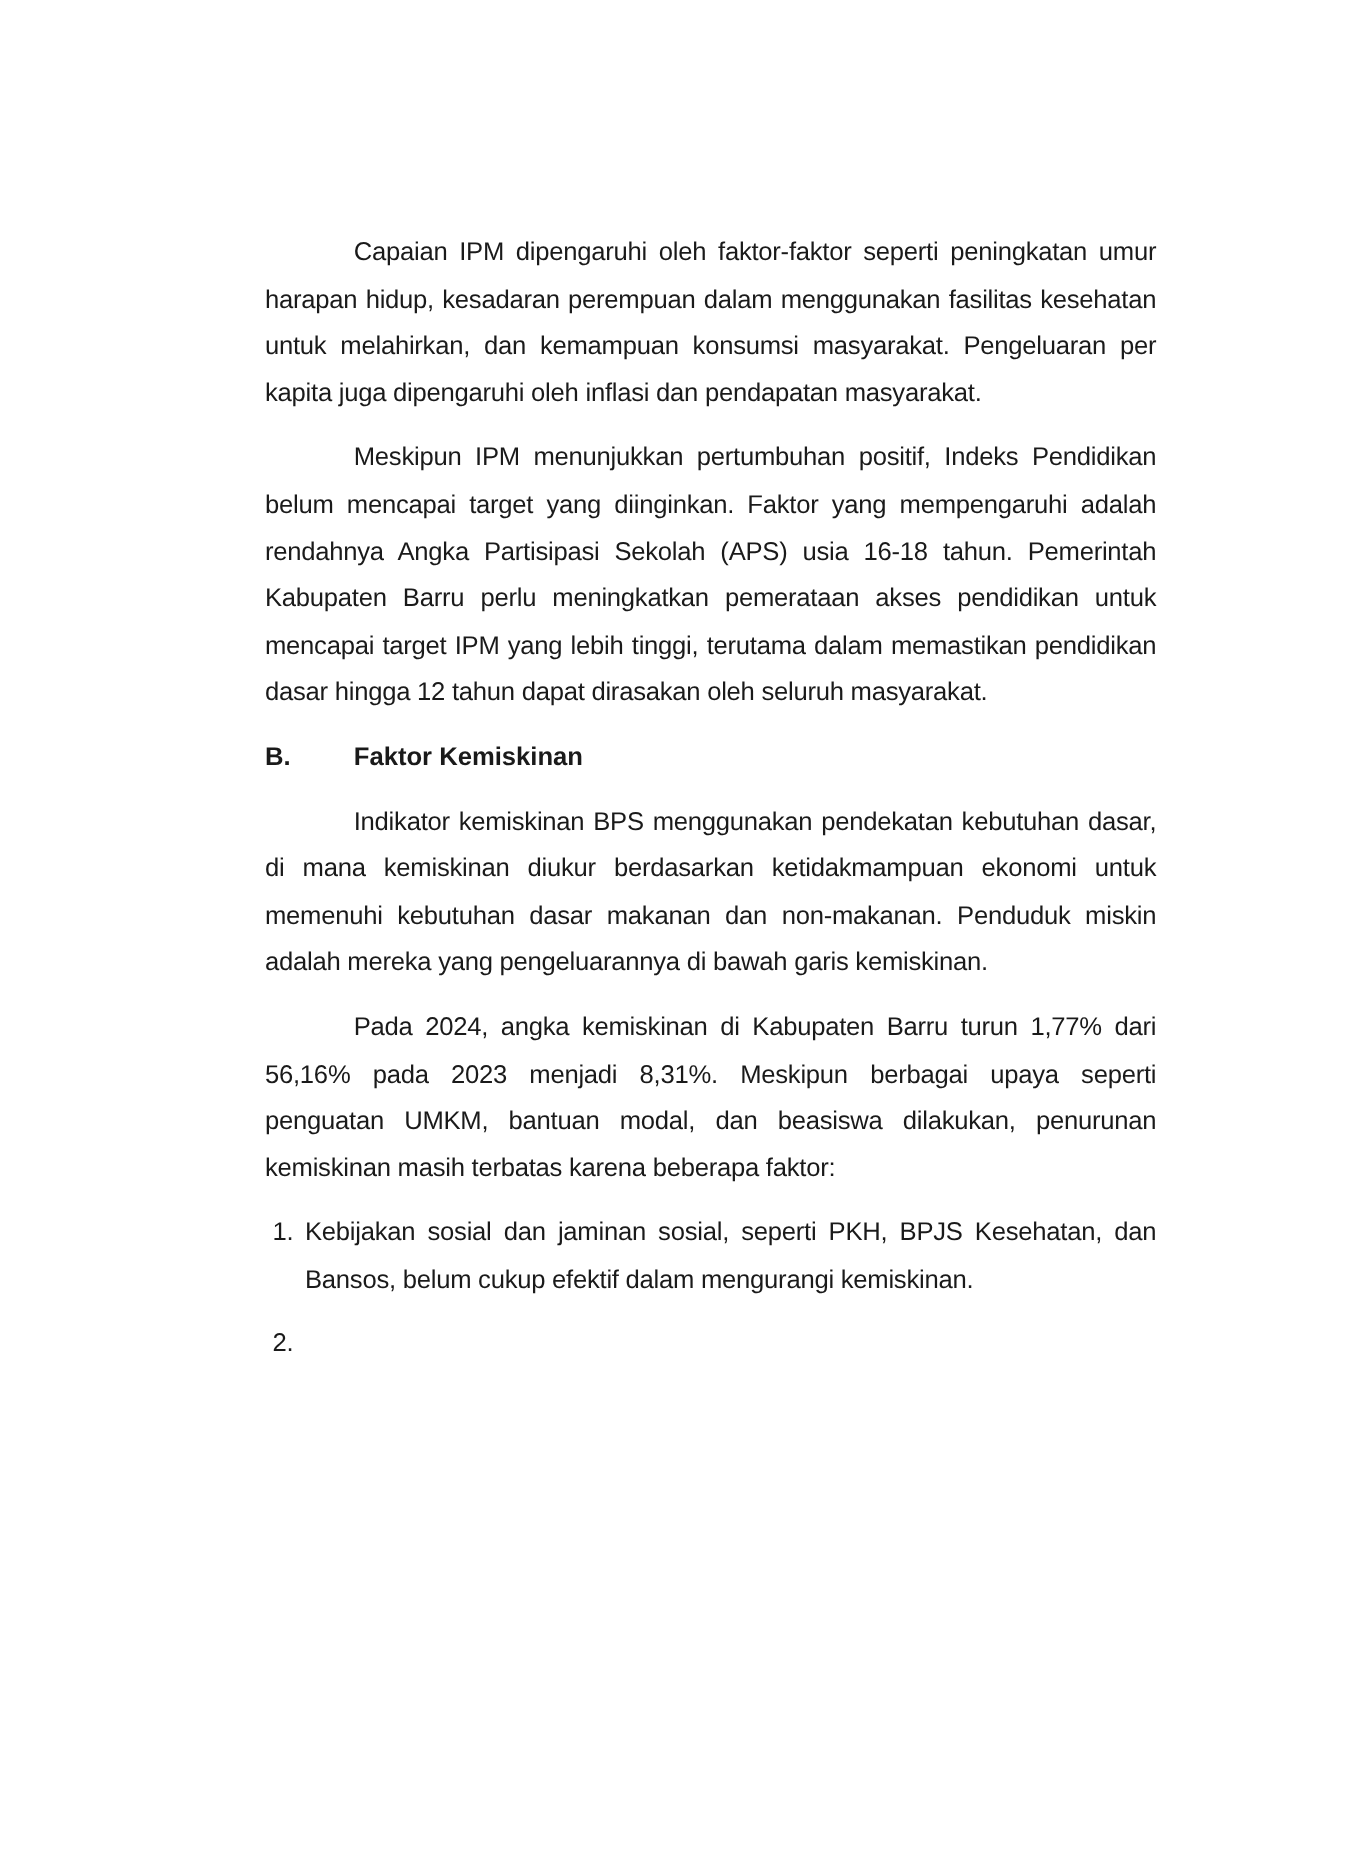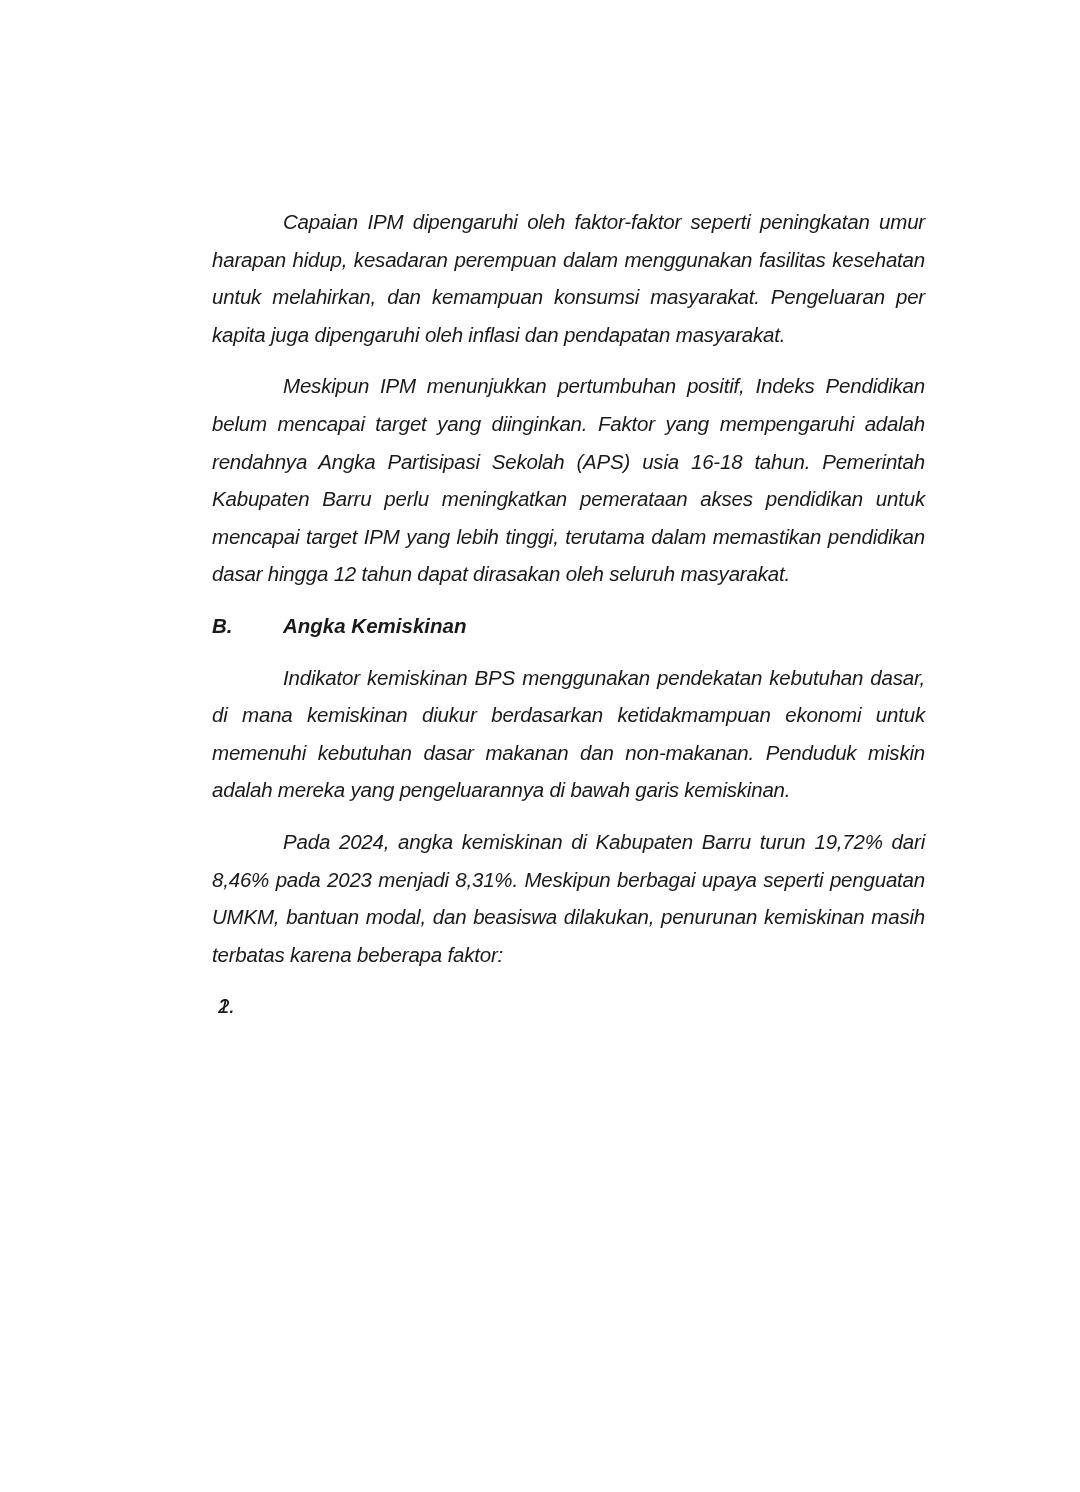--- a/index.html
+++ b/index.html
@@ -11,23 +11,22 @@
       width: 1080px;
       height: 1492px;
       position: relative;
       overflow: hidden;
       font-family: "Liberation Sans", "DejaVu Sans", sans-serif;
       color: #1a1a1a;
     }
     .page {
       position: absolute;
       left: 212px;
-      top: 203px;
+      top: 183px;
       width: 713px;
-      font-style: italic;
     }
     .para {
       font-size: 20.5px;
       line-height: 37.6px;
       text-align: justify;
       text-indent: 71px;
       margin: 0 0 14px 0;
       letter-spacing: -0.2px;
     }
     .heading {
@@ -63,27 +62,28 @@
   </style>
 </head>
 <body>
 
 <div class="page">
   <p class="para">Capaian IPM dipengaruhi oleh faktor-faktor seperti peningkatan umur harapan hidup, kesadaran perempuan dalam menggunakan fasilitas kesehatan untuk melahirkan, dan kemampuan konsumsi masyarakat. Pengeluaran per kapita juga dipengaruhi oleh inflasi dan pendapatan masyarakat.</p>
   <p class="para">Meskipun IPM menunjukkan pertumbuhan positif, Indeks Pendidikan belum mencapai target yang diinginkan. Faktor yang mempengaruhi adalah rendahnya Angka Partisipasi Sekolah (APS) usia 16-18 tahun. Pemerintah Kabupaten Barru perlu meningkatkan pemerataan akses pendidikan untuk mencapai target IPM yang lebih tinggi, terutama dalam memastikan pendidikan dasar hingga 12 tahun dapat dirasakan oleh seluruh masyarakat.</p>
 
   <div class="heading">
     <span class="num">B.</span>
-    <span>Angka Kemiskinan</span>
+    <span>Faktor Kemiskinan</span>
   </div>
 
   <p class="para">Indikator kemiskinan BPS menggunakan pendekatan kebutuhan dasar, di mana kemiskinan diukur berdasarkan ketidakmampuan ekonomi untuk memenuhi kebutuhan dasar makanan dan non-makanan. Penduduk miskin adalah mereka yang pengeluarannya di bawah garis kemiskinan.</p>
-  <p class="para">Pada 2024, angka kemiskinan di Kabupaten Barru turun 19,72% dari 8,46% pada 2023 menjadi 8,31%. Meskipun berbagai upaya seperti penguatan UMKM, bantuan modal, dan beasiswa dilakukan, penurunan kemiskinan masih terbatas karena beberapa faktor:</p>
+  <p class="para">Pada 2024, angka kemiskinan di Kabupaten Barru turun 1,77% dari 56,16% pada 2023 menjadi 8,31%. Meskipun berbagai upaya seperti penguatan UMKM, bantuan modal, dan beasiswa dilakukan, penurunan kemiskinan masih terbatas karena beberapa faktor:</p>
 
   <ol class="list">
     <li class="list-item">
       <span class="marker">1.</span>
+      <span>Kebijakan sosial dan jaminan sosial, seperti PKH, BPJS Kesehatan, dan Bansos, belum cukup efektif dalam mengurangi kemiskinan.</span>
     </li>
     <li class="list-item">
       <span class="marker">2.</span>
     </li>
   </ol>
 </div>
 
 </body></html>

